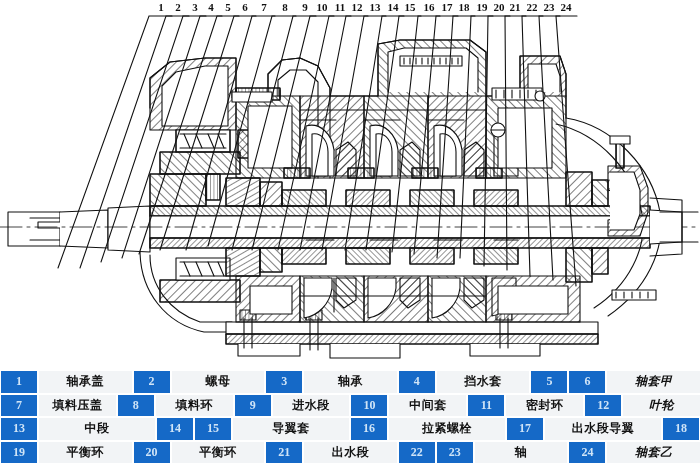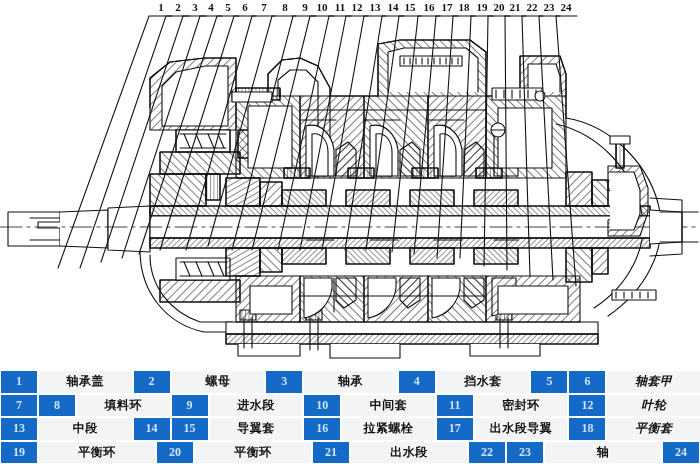--- a/index.html
+++ b/index.html
@@ -360,20 +360,21 @@
         <div class="cell-num">3</div>
         <div class="cell-name">轴承</div>
         <div class="cell-num">4</div>
         <div class="cell-name">挡水套</div>
         <div class="cell-num">5</div>
         <div class="cell-num">6</div>
         <div class="cell-name">轴套甲</div>
       </div>
       <div class="legend-row">
         <div class="cell-num">7</div>
+        <div class="cell-name">填料压盖</div>
         <div class="cell-num">8</div>
         <div class="cell-name">填料环</div>
         <div class="cell-num">9</div>
         <div class="cell-name">进水段</div>
         <div class="cell-num">10</div>
         <div class="cell-name">中间套</div>
         <div class="cell-num">11</div>
         <div class="cell-name">密封环</div>
         <div class="cell-num">12</div>
         <div class="cell-name">叶轮</div>
@@ -382,29 +383,29 @@
         <div class="cell-num">13</div>
         <div class="cell-name">中段</div>
         <div class="cell-num">14</div>
         <div class="cell-num">15</div>
         <div class="cell-name">导翼套</div>
         <div class="cell-num">16</div>
         <div class="cell-name">拉紧螺栓</div>
         <div class="cell-num">17</div>
         <div class="cell-name">出水段导翼</div>
         <div class="cell-num">18</div>
-        <div class="cell-name">平衡套</div>
       </div>
       <div class="legend-row">
         <div class="cell-num">19</div>
         <div class="cell-name">平衡环</div>
         <div class="cell-num">20</div>
         <div class="cell-name">平衡环</div>
         <div class="cell-num">21</div>
         <div class="cell-name">出水段</div>
         <div class="cell-num">22</div>
         <div class="cell-num">23</div>
         <div class="cell-name">轴</div>
         <div class="cell-num">24</div>
+        <div class="cell-name">轴套乙</div>
       </div>
     </div>
 
 </div>
 
 </body></html>

